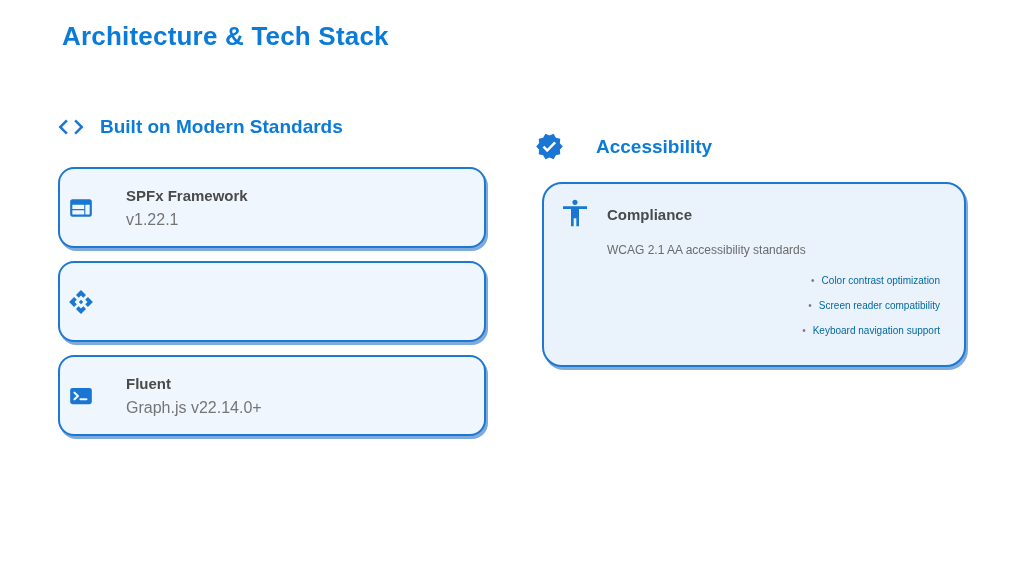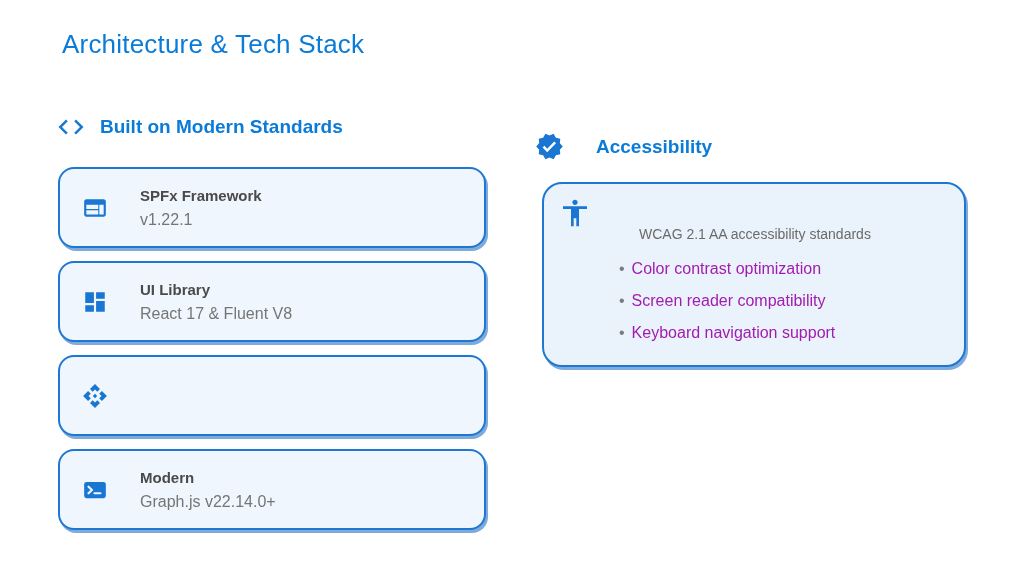--- a/index.html
+++ b/index.html
@@ -8,24 +8,23 @@
     position: relative;
     background: #ffffff;
     font-family: "Liberation Sans", sans-serif;
     overflow: hidden;
   }
 
   .slide-title {
     position: absolute;
     left: 62px; top: 21px;
     font-size: 26px;
-    font-weight: normal;
+    font-weight: bold;
     color: #0b7bd8;
     letter-spacing: 0.2px;
-    margin-top: 8px;
   }
 
   .section-header {
     position: absolute;
     display: flex;
     align-items: center;
     justify-content: space-between;
   }
   .section-header .hdr-icon { flex: 0 0 auto; display: flex; align-items: center; }
   .section-title {
@@ -47,21 +46,21 @@
     gap: 13px;
   }
   .tech-card {
     height: 81px;
     background: #f0f6fd;
     border: 2px solid #1e78d2;
     border-radius: 16px;
     box-shadow: 2px 3px 0 rgba(21,101,192,0.55);
     display: flex;
     align-items: center;
-    padding: 0 22px;
+    padding: 0 8px;
   }
   .tech-card .card-icon {
     flex: 0 0 auto;
     width: 26px; height: 26px;
     display: flex; align-items: center; justify-content: center;
   }
   .tech-card .card-text { margin-left: 32px; display: flex; flex-direction: column; gap: 7px; }
   .card-title {
     font-size: 15px;
     font-weight: bold;
@@ -88,35 +87,35 @@
     width: 32px; height: 32px;
   }
   .compliance-body { margin-left: 39px; }
   .compliance-title {
     font-size: 15px;
     font-weight: bold;
     color: #4a4a4a;
   }
   .compliance-desc {
     margin-top: 20px;
-    font-size: 14px;
+    font-size: 12px;
     color: #6b6b6b;
-    margin-left: 32px;
   }
   .compliance-bullets {
     margin-top: 18px;
     margin-left: 12px;
     list-style: none;
     display: flex;
     flex-direction: column;
     gap: 14px;
   }
   .compliance-bullets li {
-    font-size: 16px;
-    color: #a21caf;
+    font-size: 10px;
+    color: #0369a1;
+    text-align: right;
   }
   .compliance-bullets li::before {
     content: "•";
     margin-right: 7px;
     color: #7a7a7a;
   }
 
   svg { display: block; }
 </style>
 </head>
@@ -140,50 +139,39 @@
       <svg width="26" height="26" viewBox="0 0 24 24" fill="#1976d2">
         <path d="M20 4H4c-1.1 0-1.99.9-1.99 2L2 18c0 1.1.9 2 2 2h16c1.1 0 2-.9 2-2V6c0-1.1-.9-2-2-2zm-5 14H4v-4h11v4zm0-5H4V9h11v4zm5 5h-4V9h4v9z"></path>
       </svg>
     </span>
     <span class="card-text">
       <span class="card-title">SPFx Framework</span>
       <span class="card-subtitle">v1.22.1</span>
     </span>
   </div>
 
-  <div class="tech-card">
-    <span class="card-icon">
-      <svg width="26" height="26" viewBox="0 0 24 24" fill="#1976d2">
-        <path d="M3 13h8V3H3v10zm0 8h8v-6H3v6zm10 0h8V11h-8v10zm0-18v6h8V3h-8z"></path>
-      </svg>
-    </span>
-    <span class="card-text">
-      <span class="card-title">UI Library</span>
-      <span class="card-subtitle">React 17 &amp; Fluent V8</span>
-    </span>
-  </div>
 
   <div class="tech-card">
     <span class="card-icon">
       <svg width="26" height="26" viewBox="0 0 24 24" fill="#1976d2">
         <path d="M14 12l-2 2-2-2 2-2 2 2zm-2-6l2.12 2.12 2.5-2.5L12 1 7.38 5.62l2.5 2.5L12 6zm-6 6l2.12-2.12-2.5-2.5L1 12l4.62 4.62 2.5-2.5L6 12zm12 0l-2.12 2.12 2.5 2.5L23 12l-4.62-4.62-2.5 2.5L18 12zm-6 6l-2.12-2.12-2.5 2.5L12 23l4.62-4.62-2.5-2.5L12 18z"></path>
       </svg>
     </span>
   </div>
 
   <div class="tech-card">
     <span class="card-icon">
       <svg width="26" height="26" viewBox="0 0 24 24">
         <rect x="2" y="4.5" width="20" height="15" rx="2.2" fill="#1976d2"></rect>
         <path d="M6 9l3.2 3L6 15" stroke="#f0f6fd" stroke-width="2" fill="none" stroke-linecap="round" stroke-linejoin="round"></path>
         <line x1="11.5" y1="15" x2="17" y2="15" stroke="#f0f6fd" stroke-width="2" stroke-linecap="round"></line>
       </svg>
     </span>
     <span class="card-text">
-      <span class="card-title">Modern</span>
+      <span class="card-title">Fluent</span>
       <span class="card-subtitle">Graph.js v22.14.0+</span>
     </span>
   </div>
 
 </div>
 
 <div class="section-header" id="accessibility-header">
   <span class="hdr-icon">
     <svg width="29" height="29" viewBox="0 0 24 24" fill="#1976d2">
       <path d="M23 12l-2.44-2.79.34-3.69-3.61-.82-1.89-3.2L12 2.96 8.6 1.5 6.71 4.69 3.1 5.5l.34 3.7L1 12l2.44 2.79-.34 3.7 3.61.82L8.6 22.5l3.4-1.47 3.4 1.46 1.89-3.19 3.61-.82-.34-3.69L23 12zm-12.91 4.72l-3.8-3.81 1.48-1.48 2.32 2.33 5.85-5.87 1.48 1.48-7.33 7.35z"></path>
@@ -192,20 +180,21 @@
   <span class="section-title">Accessibility</span>
 </div>
 
 <div class="compliance-card">
   <span class="compliance-icon">
     <svg width="32" height="32" viewBox="0 0 24 24" fill="#1976d2">
       <path d="M12 2c1.1 0 2 .9 2 2s-.9 2-2 2-2-.9-2-2 .9-2 2-2zm9 7h-6v13h-2v-6h-2v6H9V9H3V7h18v2z"></path>
     </svg>
   </span>
   <div class="compliance-body">
+    <div class="compliance-title">Compliance</div>
     <div class="compliance-desc">WCAG 2.1 AA accessibility standards</div>
     <ul class="compliance-bullets">
       <li>Color contrast optimization</li>
       <li>Screen reader compatibility</li>
       <li>Keyboard navigation support</li>
     </ul>
   </div>
 </div>
 
 </body></html>

